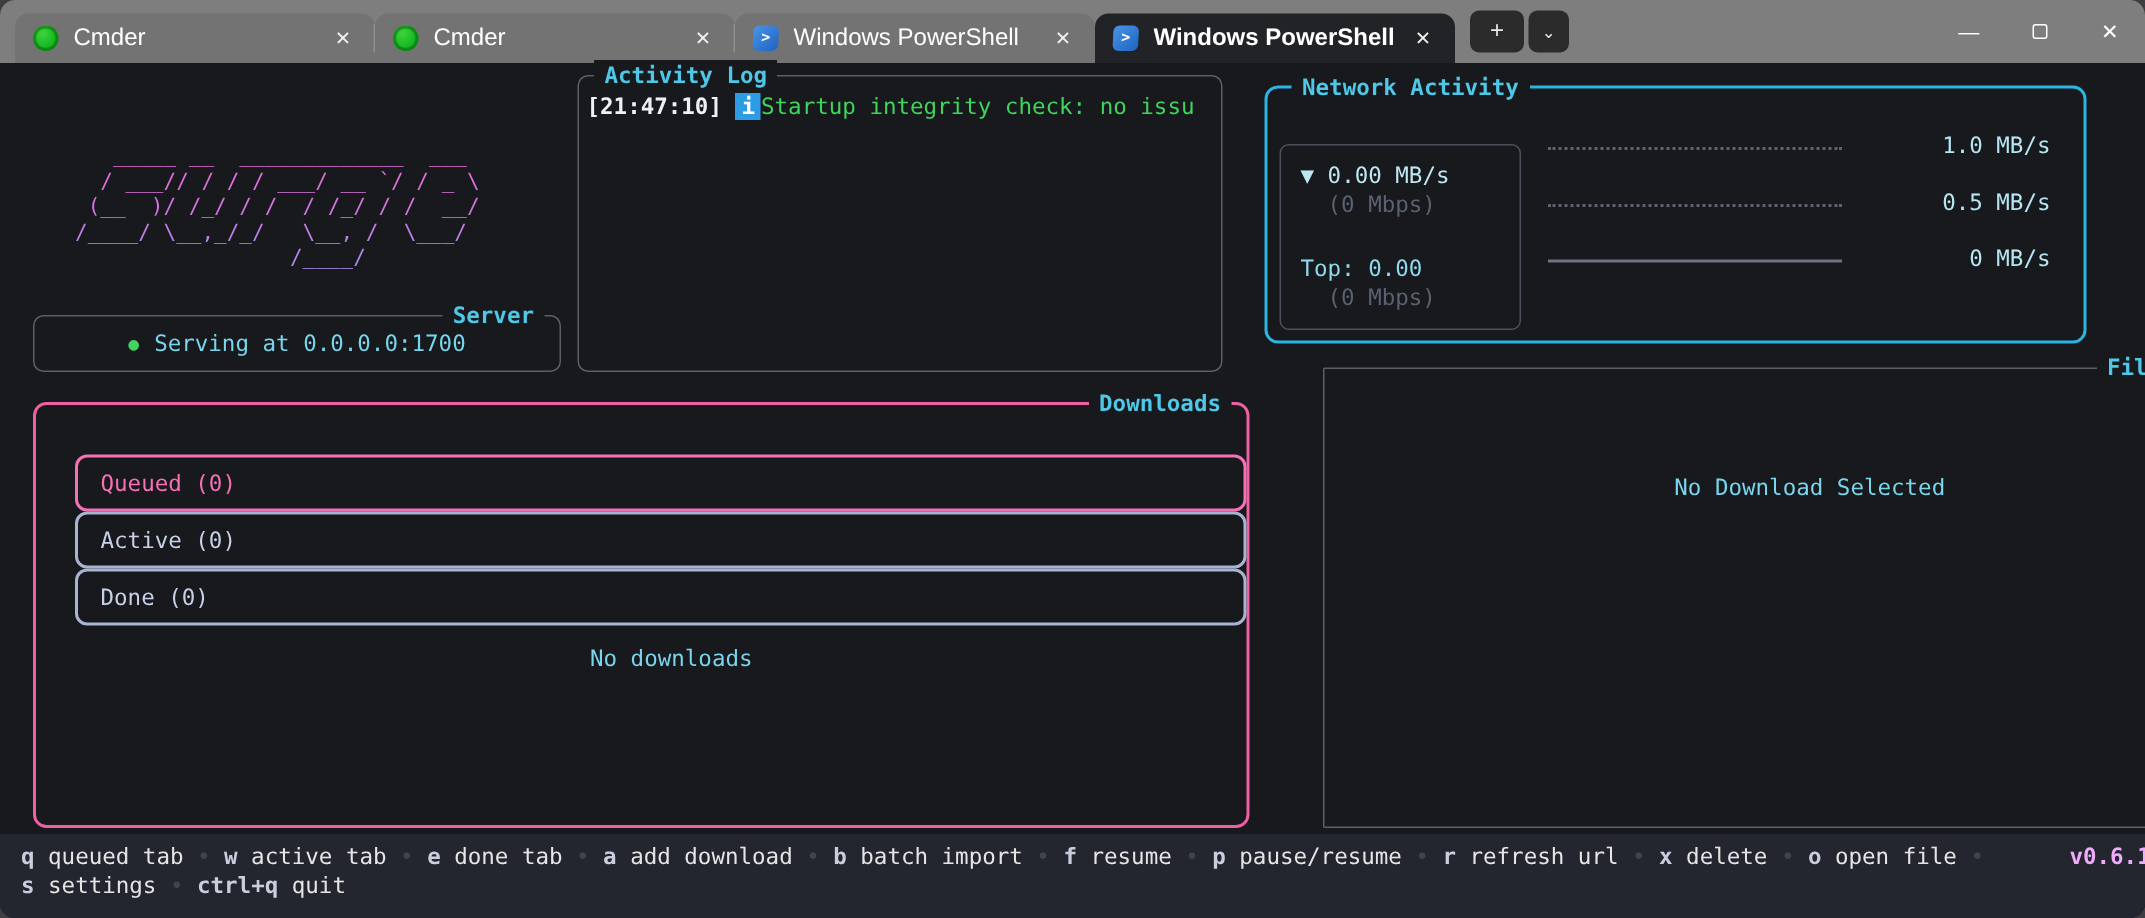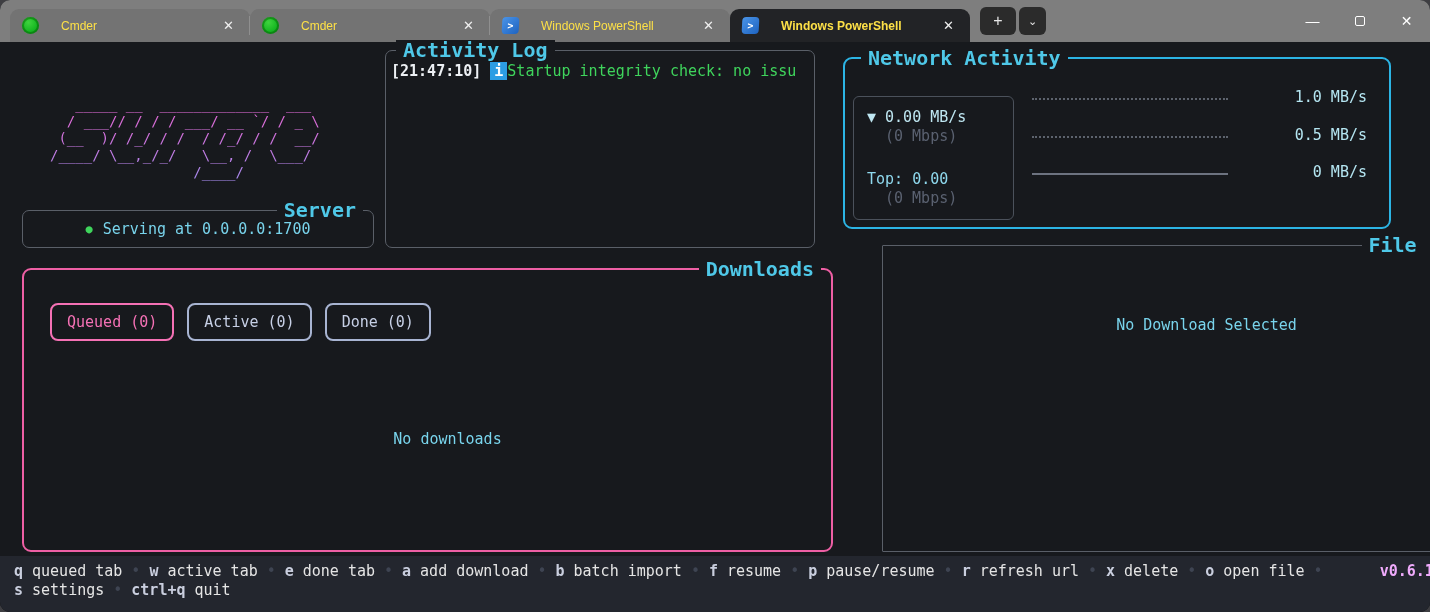--- a/index.html
+++ b/index.html
@@ -7,21 +7,21 @@
   .window { position:absolute; inset:0; border-radius:10px; overflow:hidden; background:#17191d; }
 
   
   .titlebar { position:relative; height:42px; background:#7e7e7e; display:flex; align-items:flex-end;
               font-family:"Liberation Sans", sans-serif; }
   .tabs { display:flex; height:33px; margin-left:10px; }
   .tab { width:240px; display:flex; align-items:center; background:#737373;
          border-radius:9px 9px 0 0; padding:0 10px 0 12px; position:relative; cursor:default; }
   .tab.sep::after { content:""; position:absolute; right:0; top:7px; bottom:7px; width:1px; background:#8f8f8f; }
   .tab.active { background:#222326; }
-  .tab-label { flex:1; font-size:12px; color:#fde047; margin-left:22px; white-space:nowrap; overflow:hidden; }
+  .tab-label { flex:1; font-size:16px; color:#ffffff; margin-left:10px; white-space:nowrap; overflow:hidden; }
   .tab.active .tab-label { font-weight:700; }
   .tab-close { color:#f0f0f0; font-size:13px; line-height:13px; padding:3px 6px; border-radius:4px; }
   .icon-cmder { width:17px; height:17px; border-radius:50%; flex:0 0 auto;
                 background:radial-gradient(circle at 38% 32%, #3ed43e 0%, #17b823 55%, #0a941a 100%);
                 box-shadow:inset 0 0 0 2px rgba(0,90,0,.45); }
   .icon-ps { width:17px; height:17px; border-radius:4px; flex:0 0 auto;
              background:linear-gradient(135deg,#4a94e8 0%, #1e63c0 100%);
              color:#fff; display:flex; align-items:center; justify-content:center;
              font:italic 700 10px "DejaVu Sans Mono", monospace; transform:skewX(-3deg); }
   .newtab-group { display:flex; gap:3px; align-self:center; margin-left:10px; }
@@ -36,21 +36,21 @@
   
   .terminal { position:absolute; top:42px; left:0; right:0; bottom:0; background:#17191d;
               font-family:"DejaVu Sans Mono", monospace; font-size:15px; color:#cfd3da; }
 
   .ascii-logo { position:absolute; left:50px; top:54px; font-size:14px; line-height:17px; white-space:pre;
                 background:linear-gradient(180deg,#ef67d6 0%, #d673e0 45%, #a98df2 100%);
                 -webkit-background-clip:text; background-clip:text; color:transparent; }
 
   .panel { position:absolute; border:1px solid #5a5f68; border-radius:7px; }
   .panel-title { position:absolute; top:-11px; background:#17191d; color:#4fc8e8; font-weight:700;
-                 padding:0 7px; font-size:20px; line-height:20px; white-space:nowrap; }
+                 padding:0 7px; font-size:15px; line-height:20px; white-space:nowrap; }
   .t-left { left:10px; } .t-right { right:10px; }
 
   
   #activity-panel { left:385px; top:8px; width:430px; height:198px; }
   .log-line { display:flex; align-items:center; padding:11px 5px; white-space:nowrap; overflow:hidden; }
   .log-time { color:#edf0f4; font-weight:700; }
   .badge-info { background:#2c9de4; color:#ffffff; font-weight:700; padding:0 4px; margin-left:9px; }
   .log-msg { color:#3fd45c; }
 
   
@@ -67,21 +67,21 @@
   .net-top { margin-top:24px; color:#8fd9ee; }
   .gridline { position:absolute; left:187px; width:196px; height:0; }
   .g-dot { border-top:2px dotted #5d636e; }
   .g-solid { border-top:2px solid #6d7380; }
   .g1 { top:39px; } .g2 { top:77px; } .g3 { top:114px; }
   .grid-label { position:absolute; right:22px; width:110px; text-align:right; color:#b5e6f2; }
   .gl1 { top:29px; } .gl2 { top:67px; } .gl3 { top:104px; }
 
   
   #downloads-panel { left:22px; top:226px; width:811px; height:284px; border:2px solid #ee5fa4; border-radius:9px; }
-  .chips { display:flex; gap:13px; margin:33px 0 0 26px; }
+  .chips { display:flex; gap:0; margin:33px 0 0 26px;flex-direction:column; }
   .chip { border:2px solid #a8b4d2; border-radius:8px; color:#c7d0e6; padding:8px 15px; cursor:default; }
   .chip.active { border-color:#f571b5; color:#f571b5; }
   .dl-empty { position:absolute; top:160px; left:0; right:0; text-align:center; color:#79d4ec;margin-left:40px; }
 
   
   #details-panel { left:882px; top:203px; width:649px; height:307px; border-radius:1px; }
   .fd-empty { position:absolute; top:70px; left:0; right:0; text-align:center; color:#79d4ec; }
 
   
   .footer { position:absolute; left:0; right:0; bottom:0; height:56px; background:#23262e; padding:6px 0 0 14px; }

